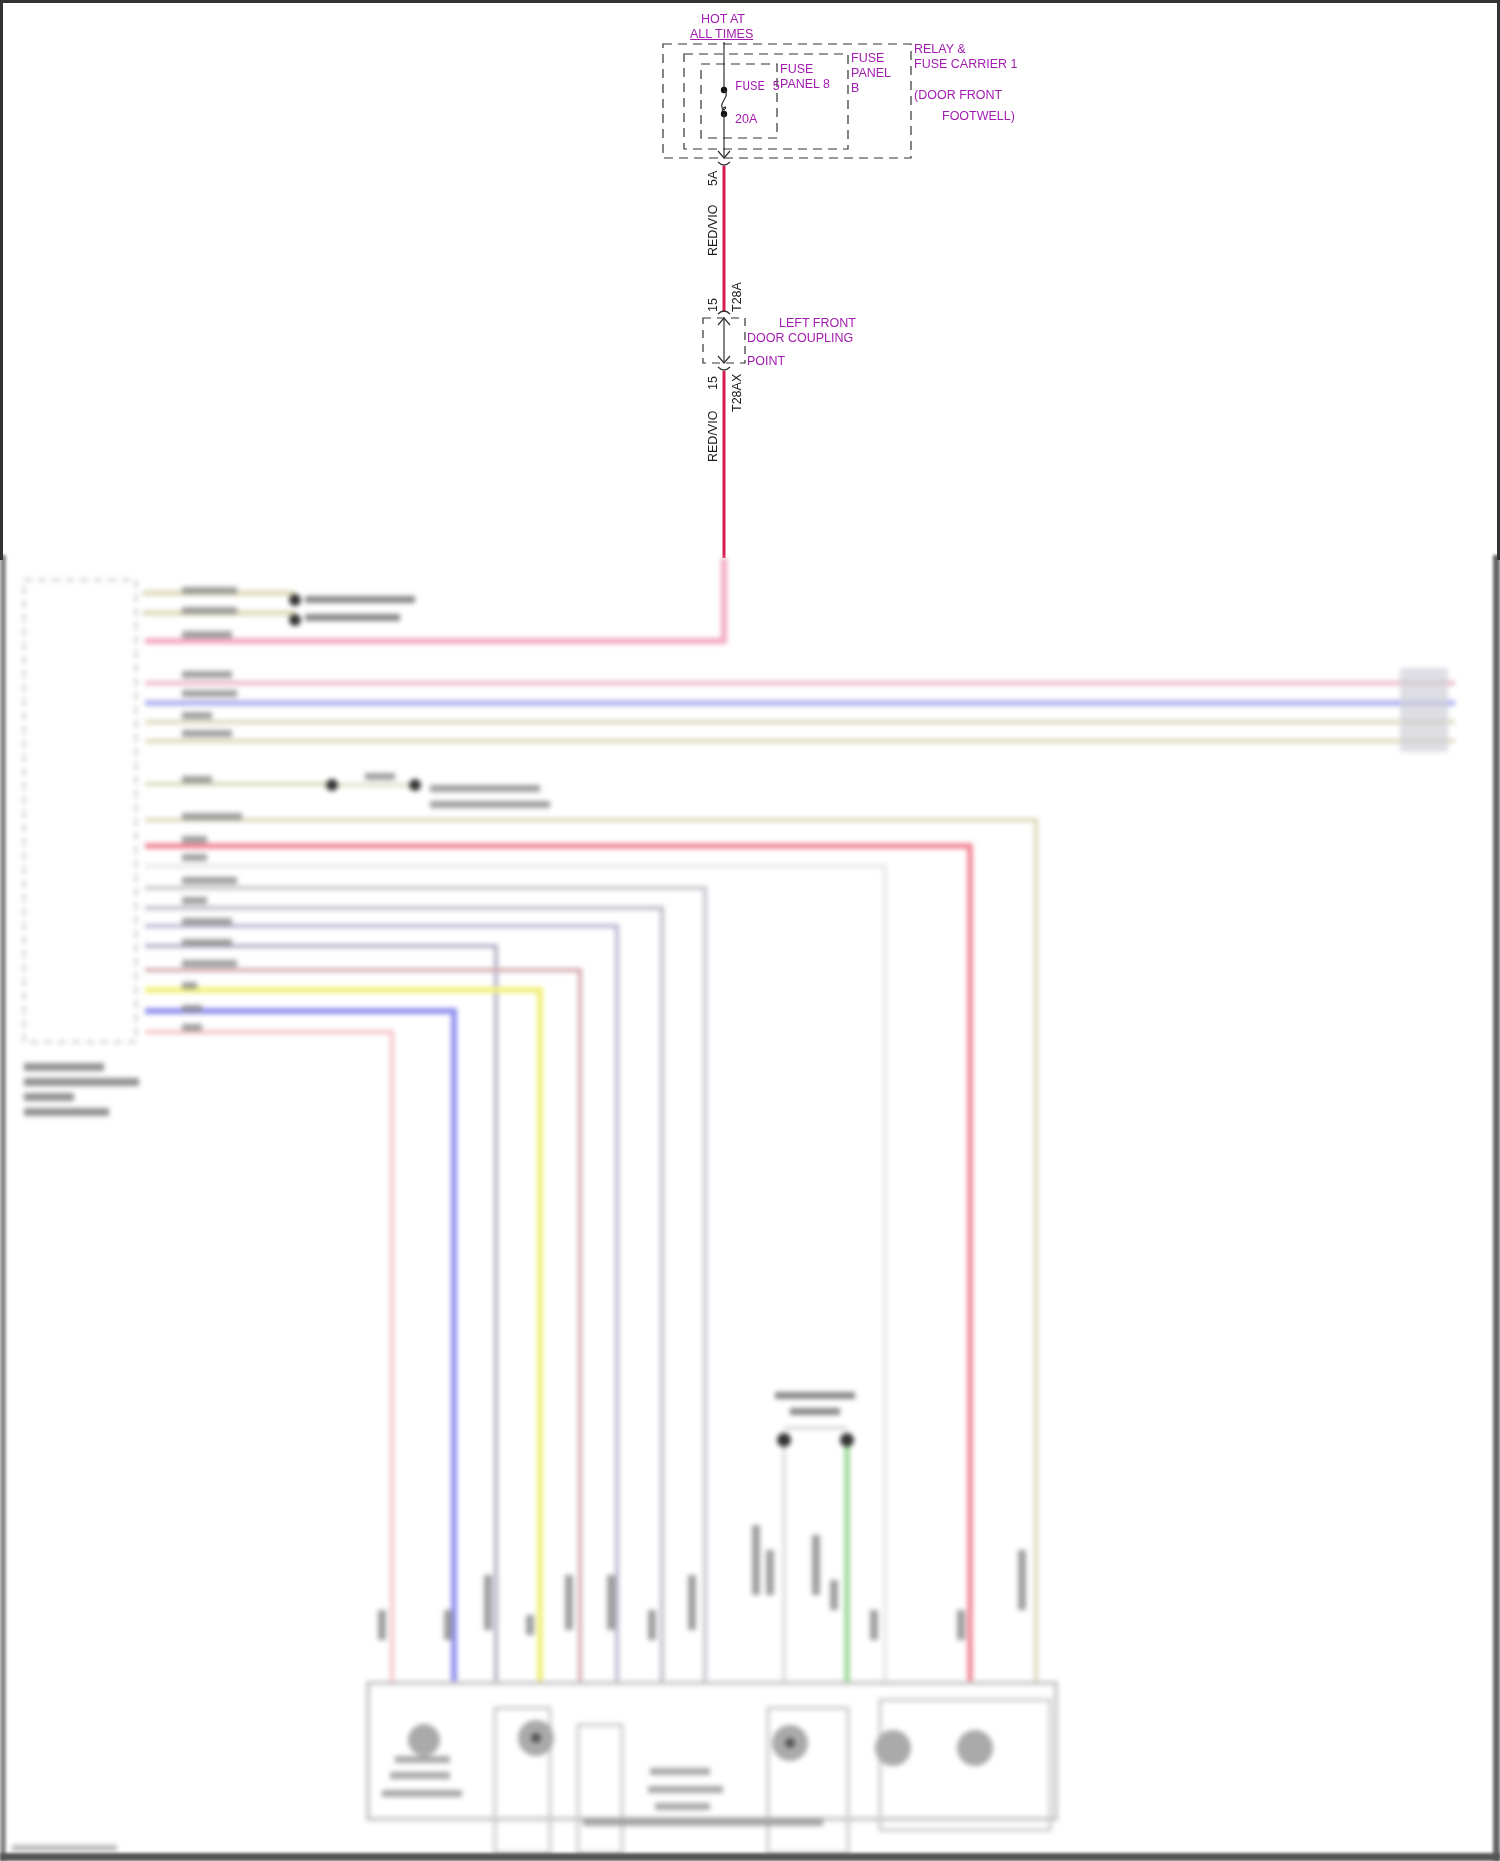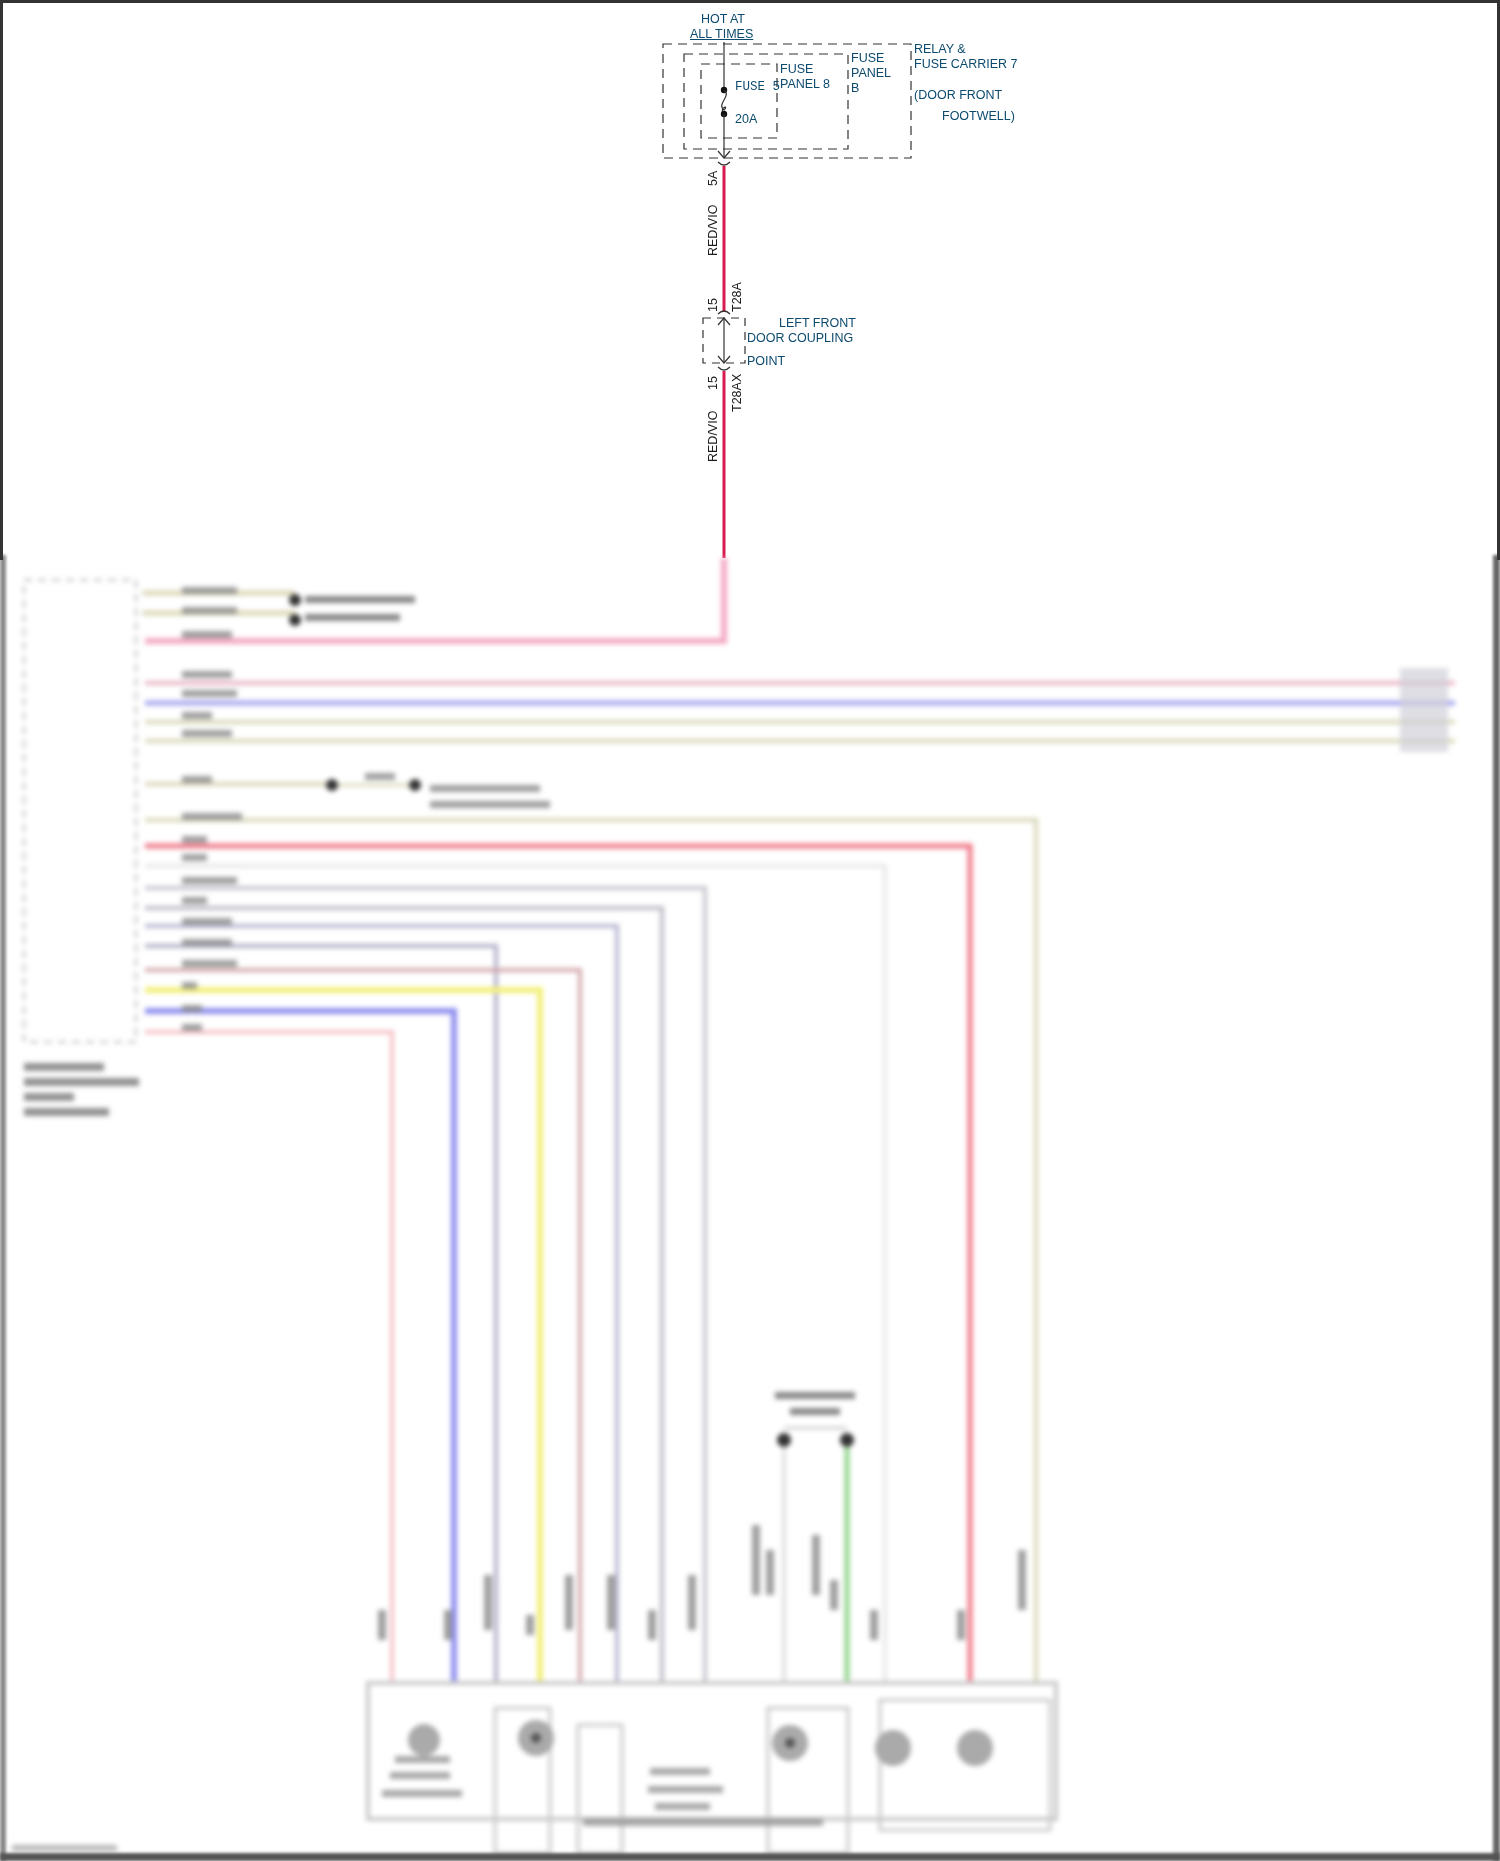--- a/index.html
+++ b/index.html
@@ -2,21 +2,21 @@
 <html><head>
 <meta charset="utf-8">
 <style>
   html, body { margin: 0; padding: 0; background: #ffffff; }
   body { width: 1500px; height: 1861px; position: relative; overflow: hidden; font-family: "Liberation Sans", sans-serif; color: #222; }
   .frame { position: absolute; left: 0; top: 0; width: 1500px; height: 1861px; box-sizing: border-box; border: 3px solid #333; border-top-width: 3px; pointer-events: none; }
   .frame-bottom { position: absolute; left: 0; top: 1853px; width: 1500px; height: 8px; background: #555; filter: blur(1.5px); }
   .frame-right { position: absolute; left: 1493px; top: 555px; width: 7px; height: 1306px; background: #666; filter: blur(1.5px); }
   .frame-left-blur { position: absolute; left: 0; top: 555px; width: 6px; height: 1306px; background: #888; filter: blur(1.5px); }
   svg.diagram { position: absolute; left: 0; top: 0; }
-  .lbl { position: absolute; font-size: 12.5px; line-height: 15px; white-space: nowrap; color: #0c4a6e; }
+  .lbl { position: absolute; font-size: 12.5px; line-height: 15px; white-space: nowrap; color: #a21caf; }
   .vlbl { position: absolute; font-size: 12.5px; line-height: 14px; white-space: nowrap; transform-origin: 0 0; transform: rotate(-90deg); color: #1a1a1a; }
   .blurred-zone { position: absolute; left: 0; top: 558px; width: 1500px; height: 1303px; filter: blur(2.6px); }
 </style>
 </head>
 <body>
 
 <svg class="diagram" width="1500" height="1861">
 
   <rect x="663" y="44" width="248" height="114" fill="none" stroke="#333" stroke-width="1.2" stroke-dasharray="9,6"></rect>
 
@@ -45,21 +45,21 @@
 
   <line x1="724" y1="371" x2="724" y2="558" stroke="#d81b50" stroke-width="3"></line>
 </svg>
 
 <div class="lbl" style="left:698px; top:12px; text-align:center; width:50px;">
   <div>HOT AT</div>
 </div>
 <div class="lbl" style="left:690px; top:27px;text-decoration:underline;">ALL TIMES</div>
 
 <div class="lbl" style="left:914px; top:42px;">RELAY &amp;</div>
-<div class="lbl" style="left:914px; top:57px;">FUSE CARRIER 7</div>
+<div class="lbl" style="left:914px; top:57px;">FUSE CARRIER 1</div>
 <div class="lbl" style="left:914px; top:88px;">(DOOR FRONT</div>
 <div class="lbl" style="left:914px; top:109px;margin-left:28px;">FOOTWELL)</div>
 
 <div class="lbl" style="left:851px; top:51px;">FUSE</div>
 <div class="lbl" style="left:851px; top:66px;">PANEL</div>
 <div class="lbl" style="left:851px; top:81px;">B</div>
 
 <div class="lbl" style="left:780px; top:62px;">FUSE</div>
 <div class="lbl" style="left:780px; top:77px;">PANEL 8</div>
 

